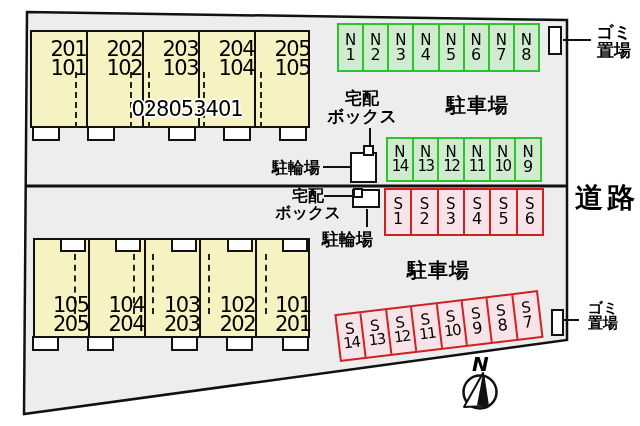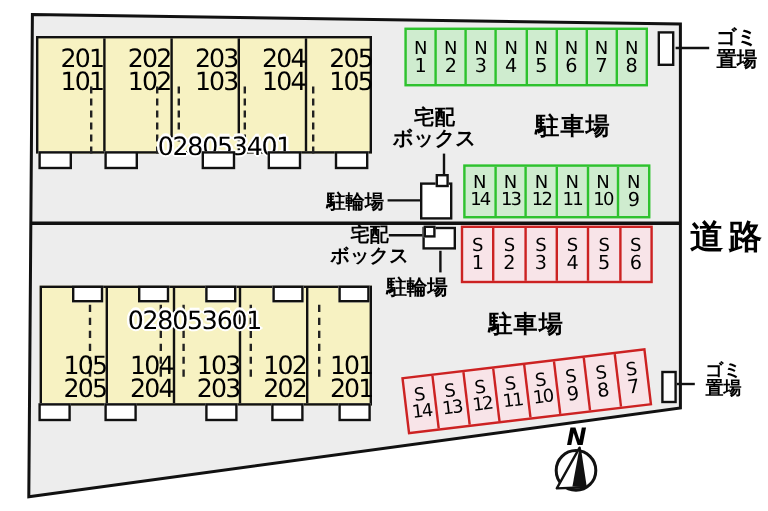--- a/index.html
+++ b/index.html
@@ -8,21 +8,21 @@
   svg.base{position:absolute;left:0;top:0;z-index:0;}
   .building{position:absolute;background:#f7f2c2;border:2px solid #111;box-sizing:border-box;z-index:1;}
   #bN{left:30px;top:30px;width:280px;height:98px;}
   #bS{left:33px;top:238px;width:277px;height:100px;}
   .vline{position:absolute;top:0;bottom:0;width:2px;background:#111;}
   .dash{position:absolute;width:0;border-left:2px dashed #222;}
   .rlabel{position:absolute;text-align:right;font-size:21px;line-height:19px;letter-spacing:-1.5px;}
   .serial{position:absolute;z-index:2;font-size:21px;letter-spacing:-1px;text-align:center;width:200px;
           text-shadow:-1px -1px 0 #fff,1px -1px 0 #fff,-1px 1px 0 #fff,1px 1px 0 #fff,
                       0 -2px 0 #fff,0 2px 0 #fff,-2px 0 0 #fff,2px 0 0 #fff;}
-  #serialN{left:87px;top:110px;}
+  #serialN{left:87px;top:97px;}
   #serialS{left:62px;top:255px;}
   .step,.notch{position:absolute;background:#fff;border:2px solid #111;box-sizing:border-box;z-index:2;}
   .prow{position:absolute;display:flex;box-sizing:border-box;z-index:2;}
   .prow.green{border:2px solid #2ec22e;background:#cfeccf;}
   .prow.pink{border:2px solid #cc2222;background:#f8e4e8;}
   .prow .cell{flex:1;display:flex;flex-direction:column;align-items:center;justify-content:center;
               font-size:15px;line-height:13px;}
   .prow.green .cell{border-right:2px solid #2ec22e;}
   .prow.pink .cell{border-right:2px solid #cc2222;}
   .prow .cell:last-child{border-right:none;}
@@ -129,21 +129,20 @@
       <div class="rlabel" style="left: 164px; top: 56px; width: 56px;">
         <div>102</div>
         <div>202</div>
       </div>
       <div class="rlabel" style="left: 219.5px; top: 56px; width: 56px;">
         <div>101</div>
         <div>201</div>
       </div>
     </div>
   <div class="serial" id="serialN">028053401</div>
-  <div class="serial" id="serialS">028053601</div>
 
   <div class="prow green" id="rowNT">
       <div class="cell">
         <div>N</div>
         <div>1</div>
       </div>
       <div class="cell">
         <div>N</div>
         <div>2</div>
       </div>

